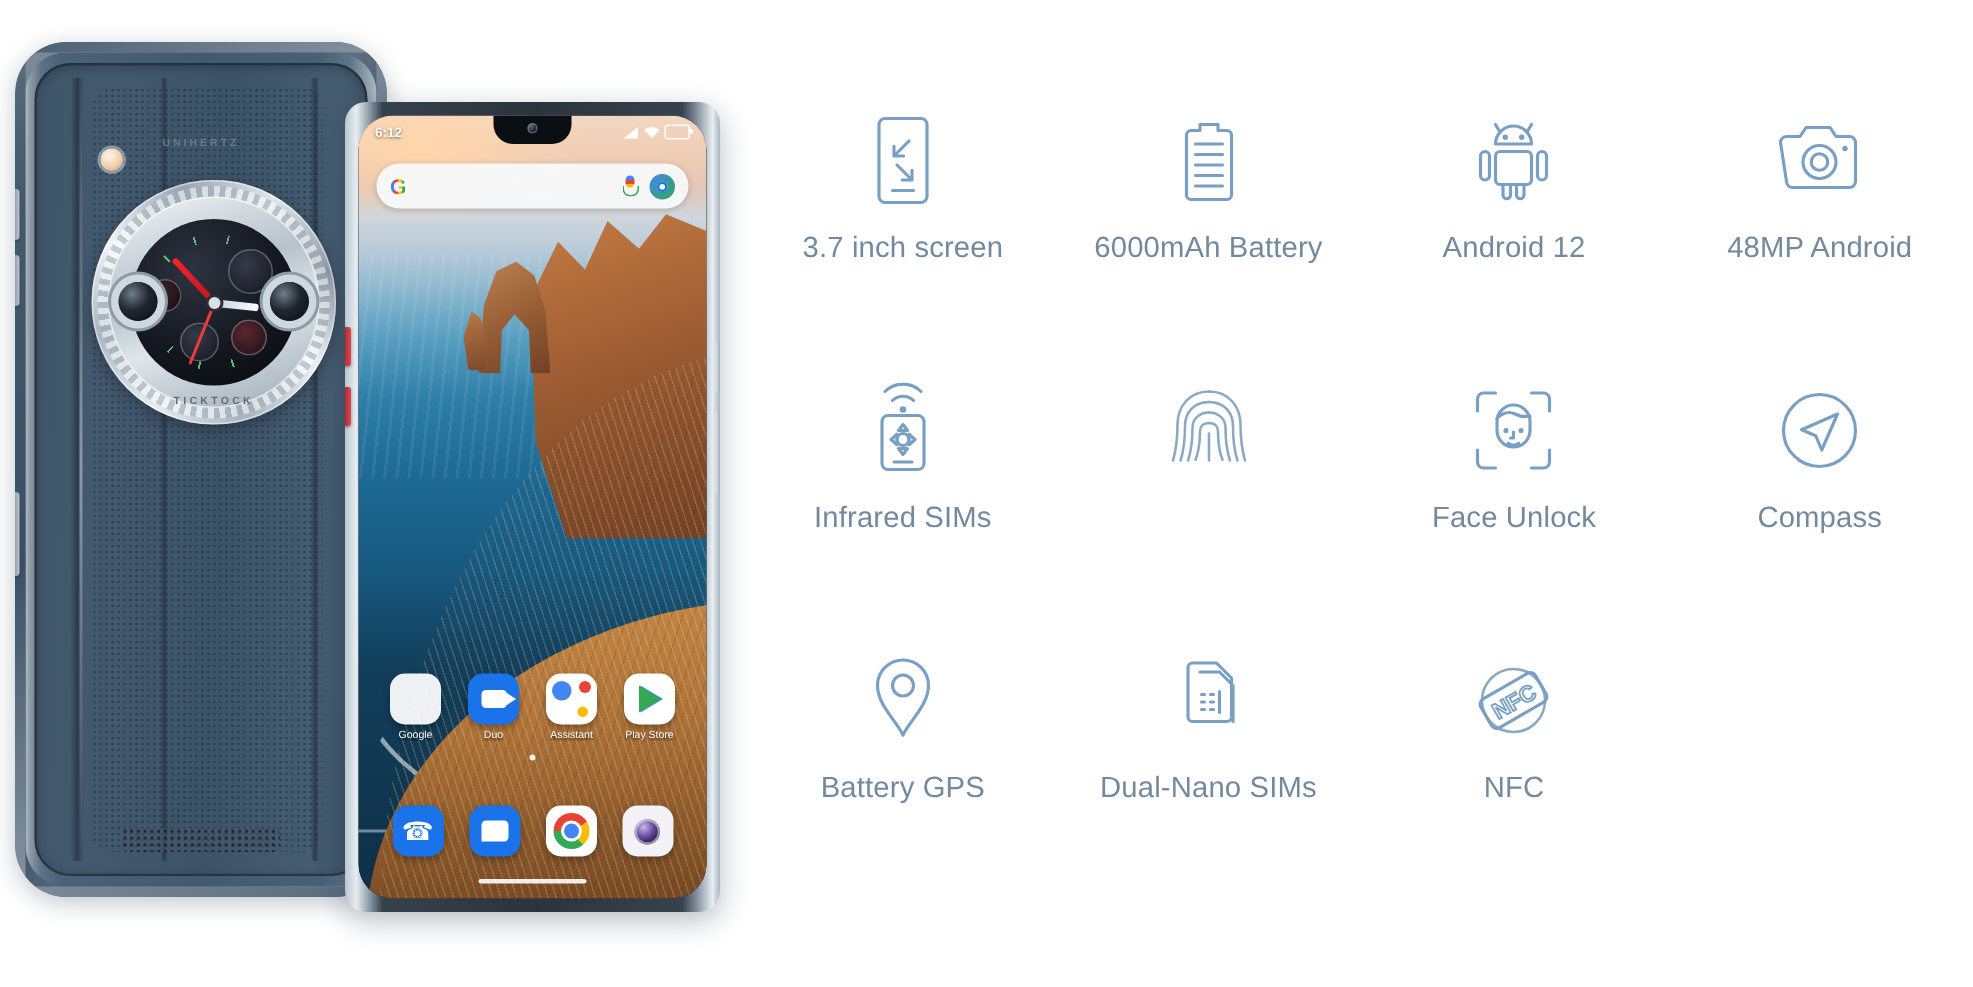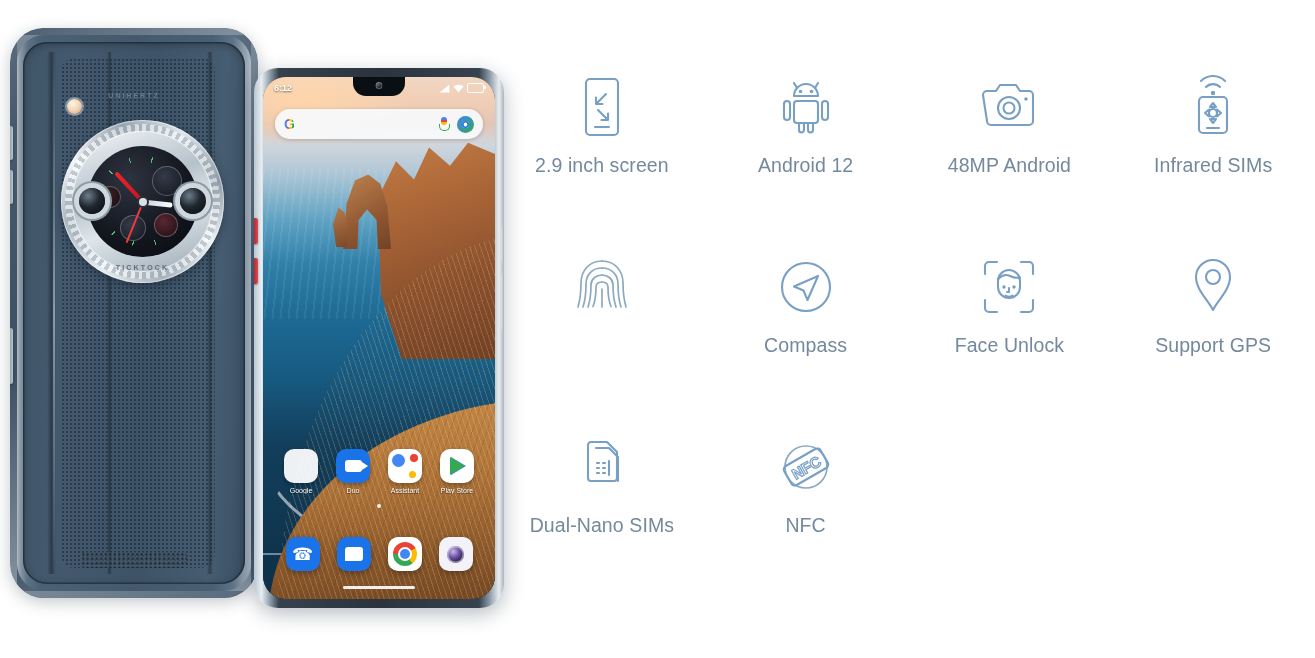--- a/index.html
+++ b/index.html
@@ -132,22 +132,22 @@
     background-image:radial-gradient(rgba(14,24,34,.7) 1px, transparent 1.3px);
     background-size:4.5px 4.5px;
     background-color:rgba(70,88,104,.5);
   }
   
   .bp-btn{position:absolute;left:-2px;width:5px;border-radius:3px;
     background:linear-gradient(90deg,#7d8c99,#b9c5ce);box-shadow:0 1px 2px rgba(0,0,0,.3);}
 
   
   .front-phone{
-    position:absolute;left:254px;top:68px;width:250px;height:540px;
-    border-radius:24px;
+    position:absolute;left:230px;top:68px;width:250px;height:540px;
+    border-radius:14px;
     background:linear-gradient(90deg,#b9c6d0 0%,#e7edf1 3%,#7f8e9b 7%,#35414d 10%,
                                #2b343d 50%,#36424e 90%,#8795a2 94%,#e8eef2 98%,#a9b6c0 100%);
     box-shadow:0 6px 20px rgba(40,55,70,.33);
     overflow:hidden;
   }
   .fp-screen{
     position:absolute;left:9px;top:9px;right:9px;bottom:9px;border-radius:23px;
     overflow:hidden;background:#0b1117;
   }
   
@@ -441,23 +441,32 @@
 
     <div class="feat">
       <div class="glyph">
         <svg width="52" height="62" viewBox="0 0 52 62">
           <rect class="st" x="10" y="3" width="32" height="56" rx="4"></rect>
           <path class="st" d="M30 18 L20 28 M20 28 L20 21.5 M20 28 L26.5 28"></path>
           <path class="st" d="M22 34 L32 44 M32 44 L32 37.5 M32 44 L25.5 44"></path>
           <path class="st" d="M19 51 L33 51"></path>
         </svg>
       </div>
-      <div class="cap">2.9 inch screen</div>
-    </div>
-
+      <div class="cap">3.7 inch screen</div>
+    </div>
+
+    <div class="feat">
+      <div class="glyph">
+        <svg width="52" height="62" viewBox="0 0 52 62">
+          <path class="st" d="M20 7 h12 v4 h6 a3 3 0 0 1 3 3 v40 a3 3 0 0 1 -3 3 h-24 a3 3 0 0 1 -3 -3 v-40 a3 3 0 0 1 3 -3 h6 z"></path>
+          <path class="st" d="M17 20 h18 M17 27 h18 M17 34 h18 M17 41 h18 M17 48 h18"></path>
+        </svg>
+      </div>
+      <div class="cap">6000mAh Battery</div>
+    </div>
 
 
     <div class="feat">
       <div class="glyph">
         <svg width="56" height="62" viewBox="0 0 56 62">
           <path class="st" d="M16 20 a12 12 0 0 1 24 0 z"></path>
           <path class="st" d="M19 12 L16 7 M37 12 L40 7"></path>
           <circle cx="22.5" cy="15.5" r="1.8" fill="#79a0c4"></circle>
           <circle cx="33.5" cy="15.5" r="1.8" fill="#79a0c4"></circle>
           <rect class="st" x="16" y="25" width="24" height="22" rx="3"></rect>
@@ -505,30 +514,20 @@
           <path class="st-d" d="M27 5 C40 5 48 15 48 27 c0 10 1 17 3 24"></path>
           <path class="st-d" d="M27 12 C17 12 11 19 11 28 c0 10 -1 17 -3 23"></path>
           <path class="st-d" d="M27 12 C37 12 43 19 43 28 c0 10 1 17 3 23"></path>
           <path class="st-d" d="M27 19 C21 19 16 23 16 29 c0 10 -1 16 -3 22"></path>
           <path class="st-d" d="M27 19 C33 19 38 23 38 29 c0 10 1 16 3 22"></path>
           <path class="st-d" d="M27 26 c-4 0 -6 2.5 -6 5.5 c0 9 -1 14 -3 19"></path>
           <path class="st-d" d="M27 26 c4 0 6 2.5 6 5.5 c0 9 1 14 3 19"></path>
           <path class="st-d" d="M27 33 v18"></path>
         </svg>
       </div>
-    </div>
-
-    <div class="feat">
-      <div class="glyph">
-        <svg width="58" height="58" viewBox="0 0 58 58">
-          <circle class="st" cx="29" cy="29" r="24"></circle>
-          <path class="st" d="M41 18 L17 28.5 L26.5 32.5 L30.5 42 Z"></path>
-        </svg>
-      </div>
-      <div class="cap">Compass</div>
     </div>
 
     <div class="feat">
       <div class="glyph">
         <svg width="58" height="60" viewBox="0 0 58 60">
           <path class="st" d="M5 17 V9 a4 4 0 0 1 4 -4 h8"></path>
           <path class="st" d="M41 5 h8 a4 4 0 0 1 4 4 v8"></path>
           <path class="st" d="M53 43 v8 a4 4 0 0 1 -4 4 h-8"></path>
           <path class="st" d="M17 55 h-8 a4 4 0 0 1 -4 -4 v-8"></path>
           <path class="st" d="M18 30 v-6 a11 11 0 0 1 22 0 v6 a11 11 0 0 1 -22 0 z"></path>
@@ -537,26 +536,36 @@
           <circle cx="34" cy="30" r="1.7" fill="#79a0c4"></circle>
           <path class="st" d="M29 31 v4 h-2"></path>
           <path class="st" d="M25.5 38.5 q3.5 2.5 7 0"></path>
         </svg>
       </div>
       <div class="cap">Face Unlock</div>
     </div>
 
     <div class="feat">
       <div class="glyph">
+        <svg width="58" height="58" viewBox="0 0 58 58">
+          <circle class="st" cx="29" cy="29" r="24"></circle>
+          <path class="st" d="M41 18 L17 28.5 L26.5 32.5 L30.5 42 Z"></path>
+        </svg>
+      </div>
+      <div class="cap">Compass</div>
+    </div>
+
+    <div class="feat">
+      <div class="glyph">
         <svg width="46" height="62" viewBox="0 0 46 62">
           <path class="st" d="M23 4 a17 17 0 0 1 17 17 c0 13 -13 24 -17 33 c-4 -9 -17 -20 -17 -33 a17 17 0 0 1 17 -17 z"></path>
           <circle class="st" cx="23" cy="21" r="7"></circle>
         </svg>
       </div>
-      <div class="cap">Support GPS</div>
+      <div class="cap">Battery GPS</div>
     </div>
 
     <div class="feat">
       <div class="glyph">
         <svg width="54" height="60" viewBox="0 0 54 60">
           <path class="st" d="M16 5 h16 l10 10 v26 a3 3 0 0 1 -3 3 h-23 a3 3 0 0 1 -3 -3 v-33 a3 3 0 0 1 3 -3 z"></path>
           <path class="st" d="M21 11 h13 l9 9 v24"></path>
           <path class="st" d="M22 26 h2 M22 31 h2 M22 36 h2"></path>
           <path class="st" d="M28 26 h2 M28 31 h2 M28 36 h2"></path>
           <path class="st" d="M34 24 v14"></path>

